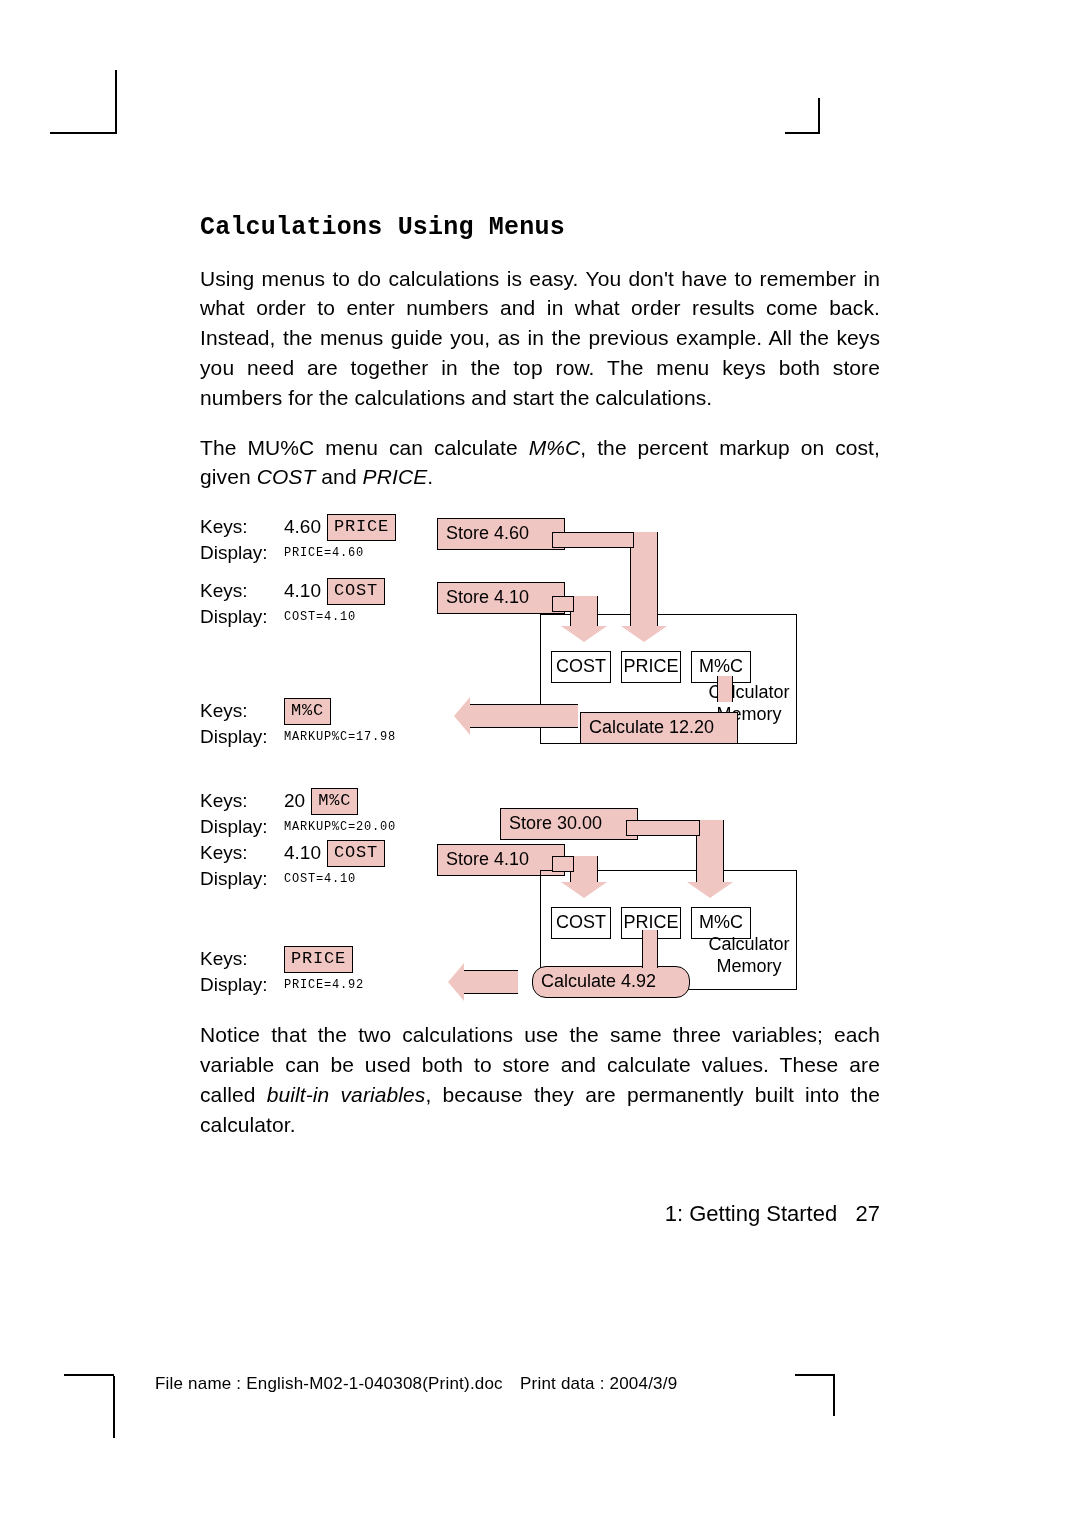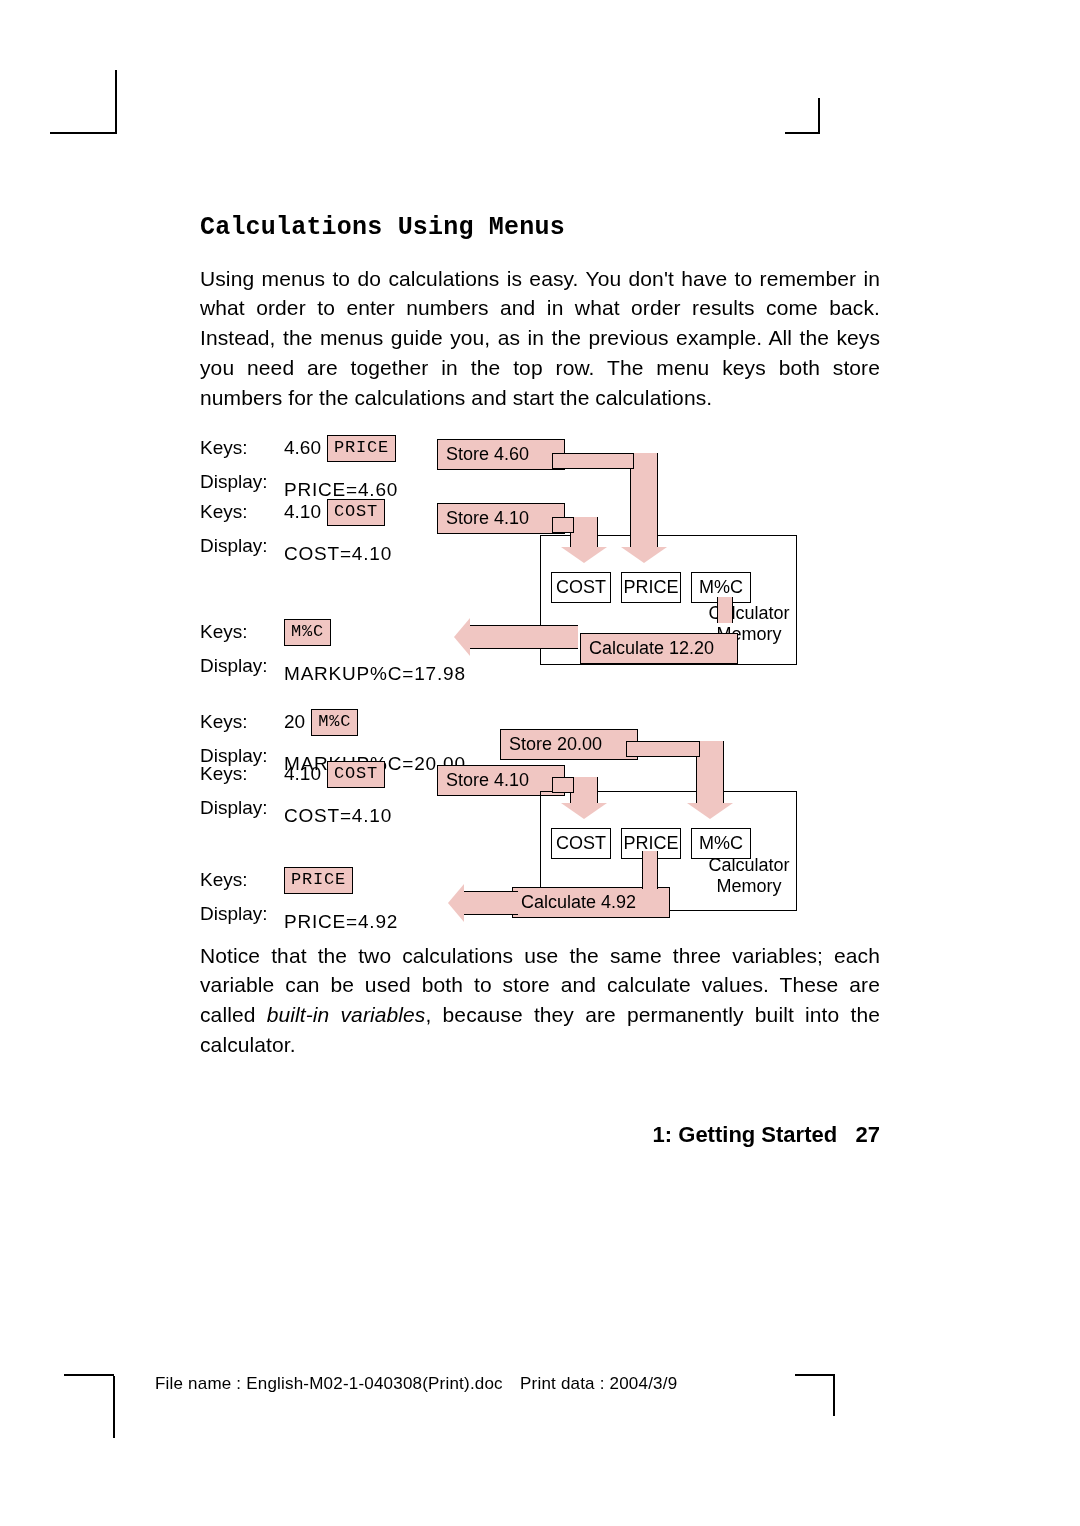--- a/index.html
+++ b/index.html
@@ -17,54 +17,57 @@
   .page{position:absolute;left:200px;top:210px;width:680px;}
   h2{font-family:Liberation Mono, monospace;font-weight:600;font-size:25px;margin:0 0 18px 0;letter-spacing:.2px;}
   p{margin:0 0 20px 0;font-family:"Helvetica Neue",Arial,sans-serif;font-weight:300;letter-spacing:.1px;}
   p.justify{text-align:justify;text-justify:inter-word;margin-top:12px;}
   .em{font-style:italic;}
   .diagram{position:relative;width:620px;margin:6px 0 22px 0;}
   .d1{height:252px;}
   .d2{height:212px;}
   .row{position:absolute;left:0;display:flex;align-items:center;gap:6px;white-space:nowrap;font-size:19px;}
   .lbl{display:inline-block;width:78px;font-weight:300;}
-  .mono{font-family:Liberation Sans, sans-serif;letter-spacing:.8px;font-size:19px;margin-top:16px;}
+  .mono{font-family:Liberation Mono, monospace;letter-spacing:.8px;font-size:12px;}
   .keybox{display:inline-block;background:#f0c6c2;border:1px solid #000;padding:0 6px 1px 6px;font-family:"Courier New",monospace;letter-spacing:.8px;font-size:17px;}
   .store{position:absolute;background:#f0c6c2;border:1px solid #000;padding:2px 8px;font-size:18px;}
   .membox{position:absolute;border:1px solid #000;padding:8px 10px 10px 10px;}
   .menu-row{display:flex;gap:10px;margin-top:28px;}
   .menu-cell{border:1px solid #000;width:58px;text-align:center;font-size:18px;padding:2px 0;}
   .caplabel{position:absolute;font-size:18px;text-align:center;line-height:1.2;}
   .arrow{position:absolute;}
   .pink-arrow-down{width:26px;background:#f0c6c2;border-left:1px solid #000;border-right:1px solid #000;}
   .pink-arrow-down::after{content:"";position:absolute;left:-10px;bottom:-14px;border-left:23px solid transparent;border-right:23px solid transparent;border-top:16px solid #f0c6c2;}
   .pink-arrow-down .tip{position:absolute;left:-10px;bottom:-14px;border-left:23px solid transparent;border-right:23px solid transparent;border-top:16px solid #000;z-index:-1;}
   .pink-arrow-left{height:22px;background:#f0c6c2;border-top:1px solid #000;border-bottom:1px solid #000;}
   .pink-arrow-left::before{content:"";position:absolute;left:-14px;top:-8px;border-top:19px solid transparent;border-bottom:19px solid transparent;border-right:16px solid #f0c6c2;}
   .pink-bar{position:absolute;background:#f0c6c2;border-left:1px solid #000;border-right:1px solid #000;}
-  .foot{position:absolute;right:0;font-weight:700;font-size:22px;margin-top:23px;}
+  .foot{position:absolute;right:0;font-weight:400;font-size:22px;margin-top:23px;}
   .fileinfo{position:absolute;left:155px;bottom:130px;font-size:17px;font-weight:300;letter-spacing:.2px;}
 </style>
 </head>
 <body>
 
 <div class="crop tl-h"></div>
 <div class="crop tl-v"></div>
 <div class="crop tr-h"></div>
 <div class="crop tr-v"></div>
 <div class="crop bl-h"></div>
 <div class="crop bl-v"></div>
 <div class="crop br-h"></div>
 <div class="crop br-v"></div>
 
 <div class="page">
   <h2>Calculations Using Menus</h2>
 
   <p class="justify">Using menus to do calculations is easy. You don't have to remember in what order to enter numbers and in what order results come back. Instead, the menus guide you, as in the previous example. All the keys you need are together in the top row. The menu keys both store numbers for the calculations and start the calculations.</p>
 
+  <p class="justify">
+    <span>The MU%C menu can calculate </span><span class="em">M%C</span><span>, the percent markup on cost, given </span><span class="em">COST</span><span> and </span><span class="em">PRICE</span><span>.</span>
+  </p>
 
   <div class="diagram d1">
 
     <div class="row" style="top:2px;">
       <span class="lbl">Keys:</span>
       <span>4.60</span>
       <span class="keybox">PRICE</span>
     </div>
     <div class="row" style="top:28px;">
       <span class="lbl">Display:</span>
@@ -119,21 +122,21 @@
   <div class="diagram d2">
     <div class="row" style="top:2px;">
       <span class="lbl">Keys:</span>
       <span>20</span>
       <span class="keybox">M%C</span>
     </div>
     <div class="row" style="top:28px;">
       <span class="lbl">Display:</span>
       <span class="mono">MARKUP%C=20.00</span>
     </div>
-    <div class="store" style="left:300px;top:22px;width:120px;">Store 20.00</div>
+    <div class="store" style="left:300px;top:22px;width:120px;">Store 30.00</div>
 
     <div class="row" style="top:54px;">
       <span class="lbl">Keys:</span>
       <span>4.10</span>
       <span class="keybox">COST</span>
     </div>
     <div class="row" style="top:80px;">
       <span class="lbl">Display:</span>
       <span class="mono">COST=4.10</span>
     </div>
@@ -159,21 +162,21 @@
     <div class="arrow pink-bar" style="left:352px;top:70px;width:20px;height:14px;border-top:1px solid #000;border-bottom:1px solid #000;"></div>
 
     <div class="row" style="top:160px;">
       <span class="lbl">Keys:</span>
       <span class="keybox">PRICE</span>
     </div>
     <div class="row" style="top:186px;">
       <span class="lbl">Display:</span>
       <span class="mono">PRICE=4.92</span>
     </div>
-    <div class="store" style="left:312px;top:180px;width:140px;">Calculate 4.92</div>
+    <div class="store" style="left:332px;top:180px;width:140px;border-radius:14px;">Calculate 4.92</div>
     <div class="arrow pink-arrow-left" style="left:262px;top:184px;width:56px;"></div>
     <div class="arrow pink-bar" style="left:442px;top:144px;width:14px;height:38px;"></div>
   </div>
 
   <p class="justify">
     <span>Notice that the two calculations use the same three variables; each variable can be used both to store and calculate values.  These are called </span><span class="em">built-in variables</span><span>, because they are permanently built into the calculator.</span>
   </p>
 
   <div class="foot" style="bottom:-70px;">
     <span>1: Getting Started</span>&nbsp;&nbsp;&nbsp;<span>27</span>

